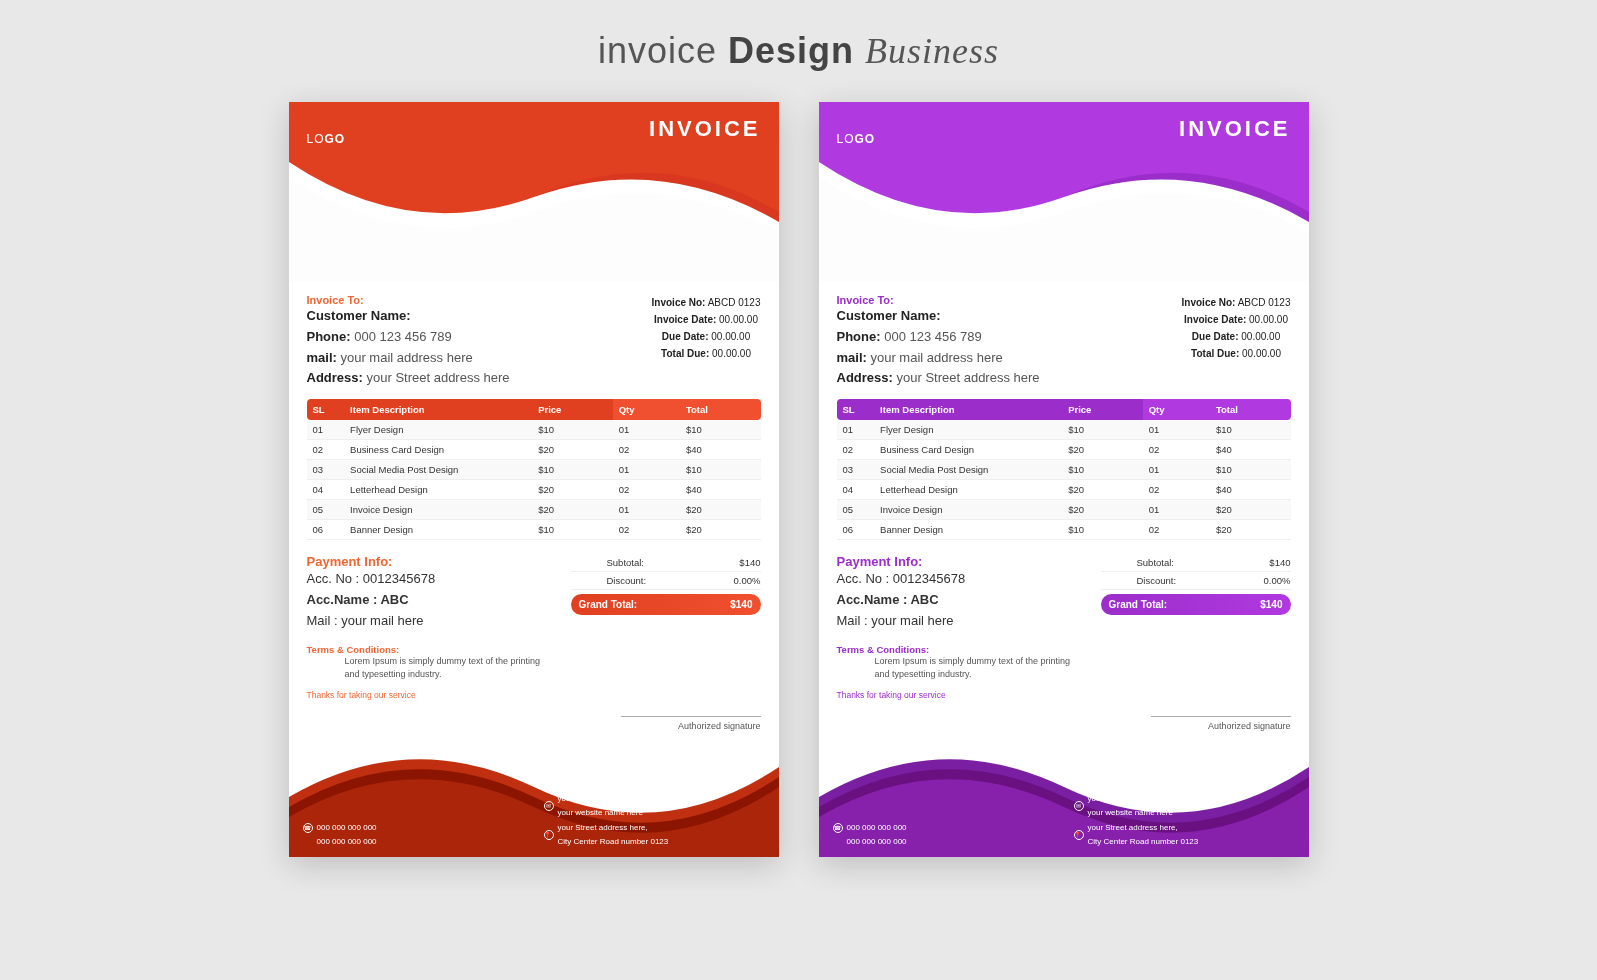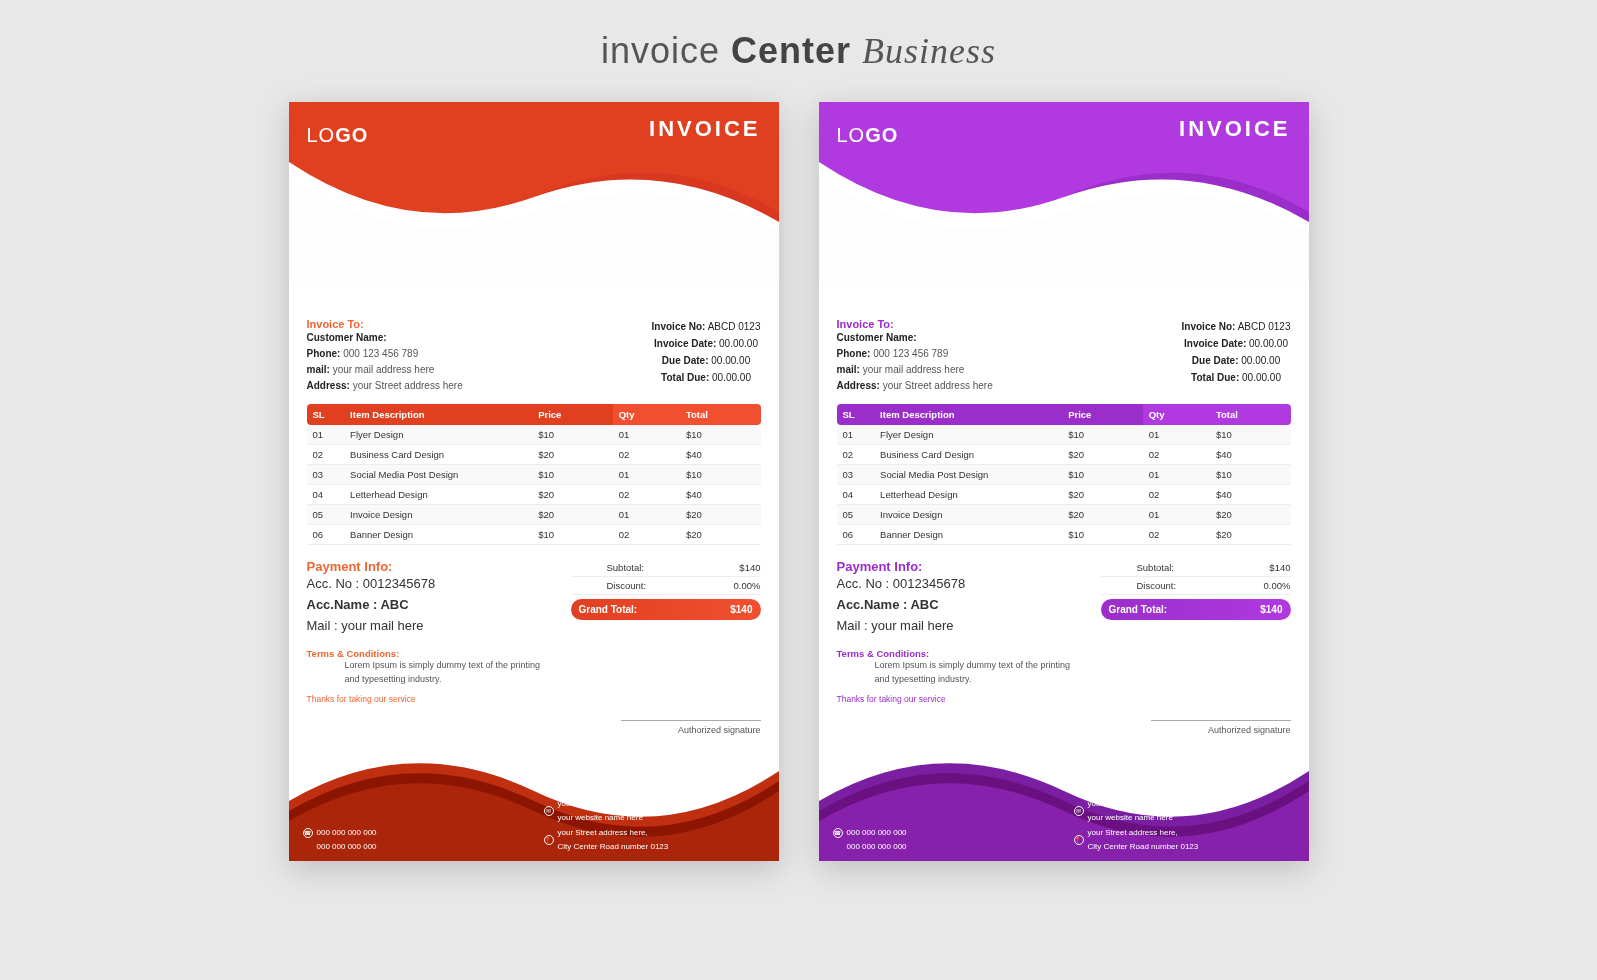--- a/index.html
+++ b/index.html
@@ -40,23 +40,23 @@
       height: 180px;
       overflow: hidden;
     }
     .invoice-header svg {
       position: absolute;
       top: 0; left: 0;
       width: 100%; height: 100%;
     }
     .header-logo {
       position: absolute;
-      top: 22px; left: 18px;
+      top: 30px; left: 18px;
       color: #fff;
-      font-size: 20px;
+      font-size: 12px;
       font-weight: 700;
       letter-spacing: 1px;
       z-index: 10;
     }
     .header-logo span { font-weight: 300; }
     .header-invoice-label {
       position: absolute;
       top: 14px; right: 18px;
       color: #fff;
       font-size: 22px;
@@ -65,26 +65,25 @@
       z-index: 10;
     }
     
     .invoice-body {
       padding: 12px 18px;
     }
     .invoice-info-row {
       display: flex;
       justify-content: space-between;
       margin-bottom: 10px;
-      margin-top: 24px;
     }
     .invoice-to-section {}
     .invoice-to-section .label-red { color: #e63; font-size: 11px; font-weight: 700; }
     .invoice-to-section .label-purple { color: #9b2dca; font-size: 11px; font-weight: 700; }
-    .invoice-to-section p { font-size: 10px; color: #222; line-height: 1.6; }
+    .invoice-to-section p { font-size: 13px; color: #222; line-height: 1.6; }
     .invoice-to-section p strong { font-weight: 700; }
     .invoice-to-section p span.light { color: #555; }
     .invoice-details-section { text-align: center; }
     .invoice-details-section p { font-size: 10px; color: #222; line-height: 1.7; }
     
     .invoice-table {
       width: 100%;
       border-collapse: collapse;
       font-size: 9.5px;
       margin-bottom: 10px;
@@ -179,21 +178,21 @@
       padding-left: 20px;
     }
     .footer-icon-row { display: flex; align-items: center; gap: 4px; }
     .footer-icon { width: 10px; height: 10px; border-radius: 50%; border: 1.5px solid #fff; display: inline-flex; align-items: center; justify-content: center; font-size: 6px; color: #fff; }
   </style>
 </head>
 <body>
 
 <h1 class="page-title">
   <span>invoice</span>
-  <strong>Center</strong>
+  <strong>Design</strong>
   <em>Business</em>
 </h1>
 
 <div class="invoices-container">
 
   <div class="invoice-card">
     <div class="invoice-header">
       <svg viewBox="0 0 490 180" xmlns="http://www.w3.org/2000/svg" preserveAspectRatio="none">
         <rect width="490" height="180" fill="#c03010"></rect>
         <path d="M0,0 L490,0 L490,130 Q370,60 245,110 Q120,160 0,90 Z" fill="#d83820"></path>

